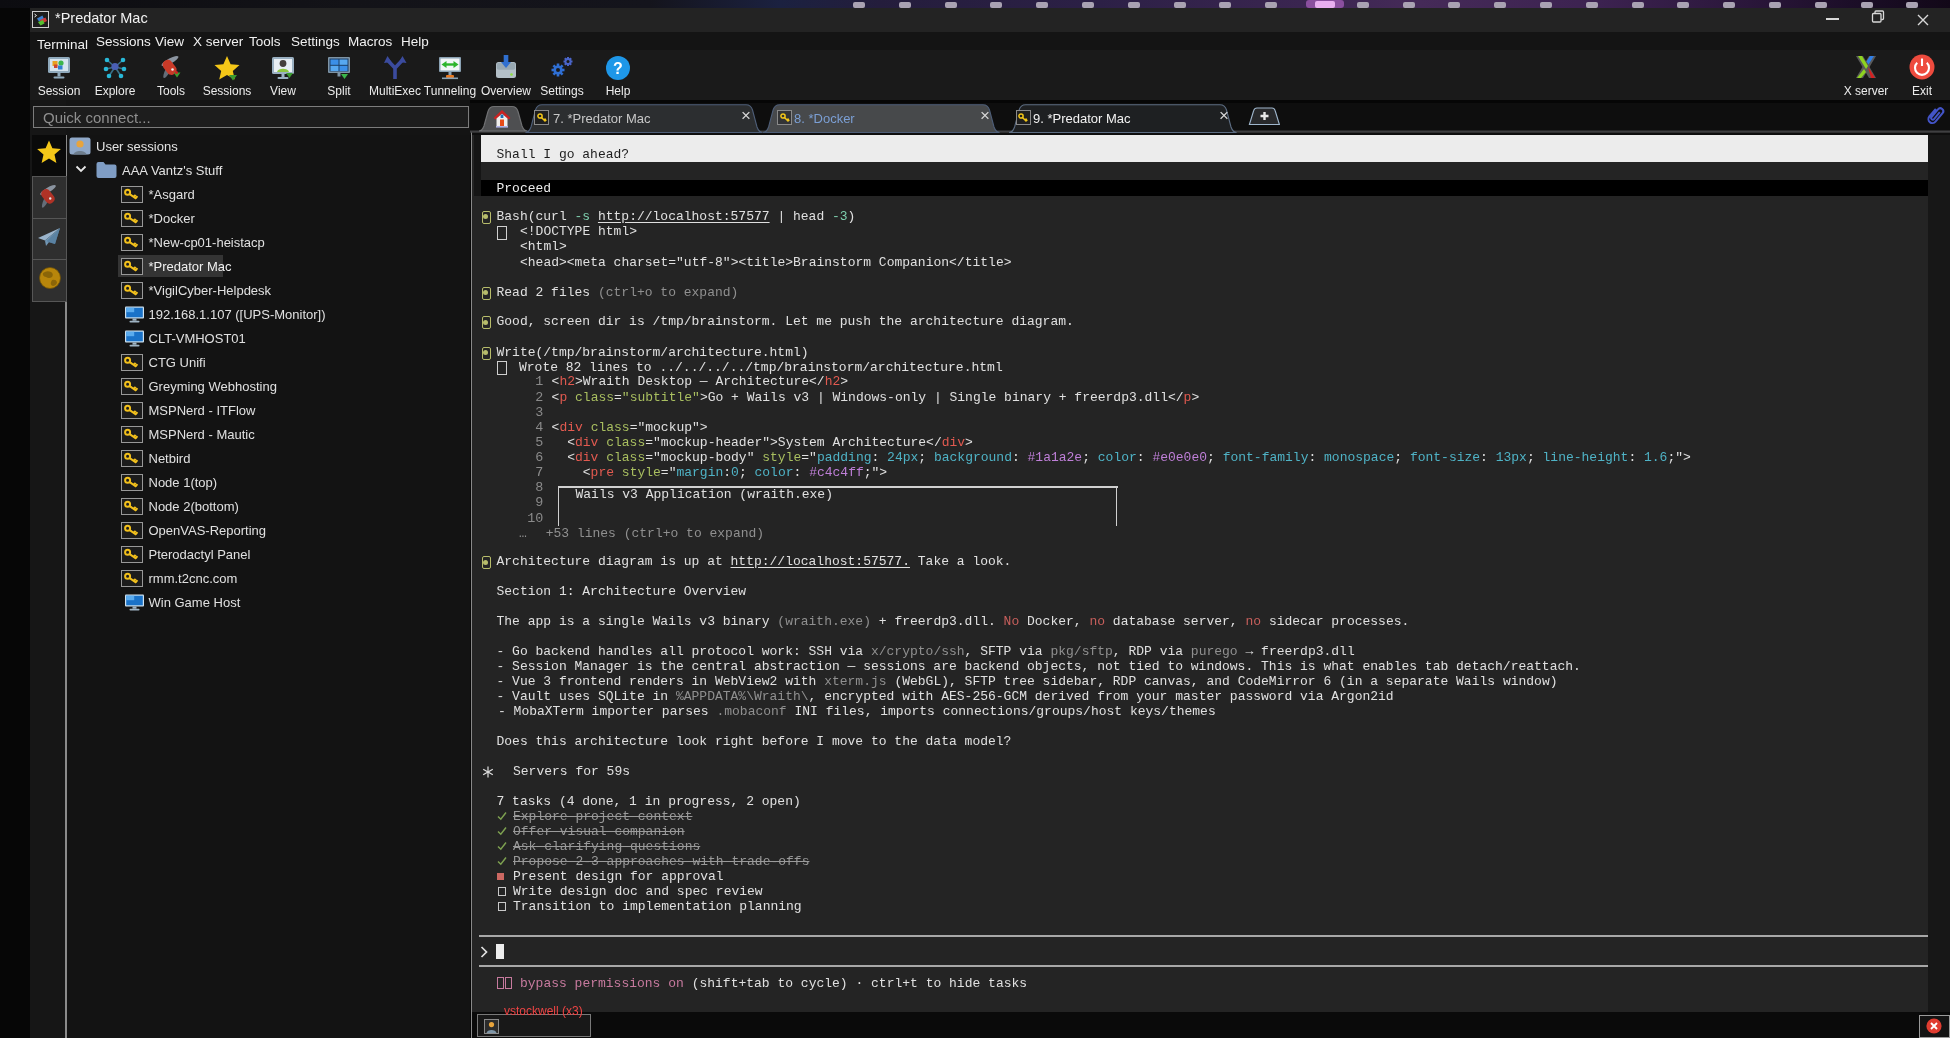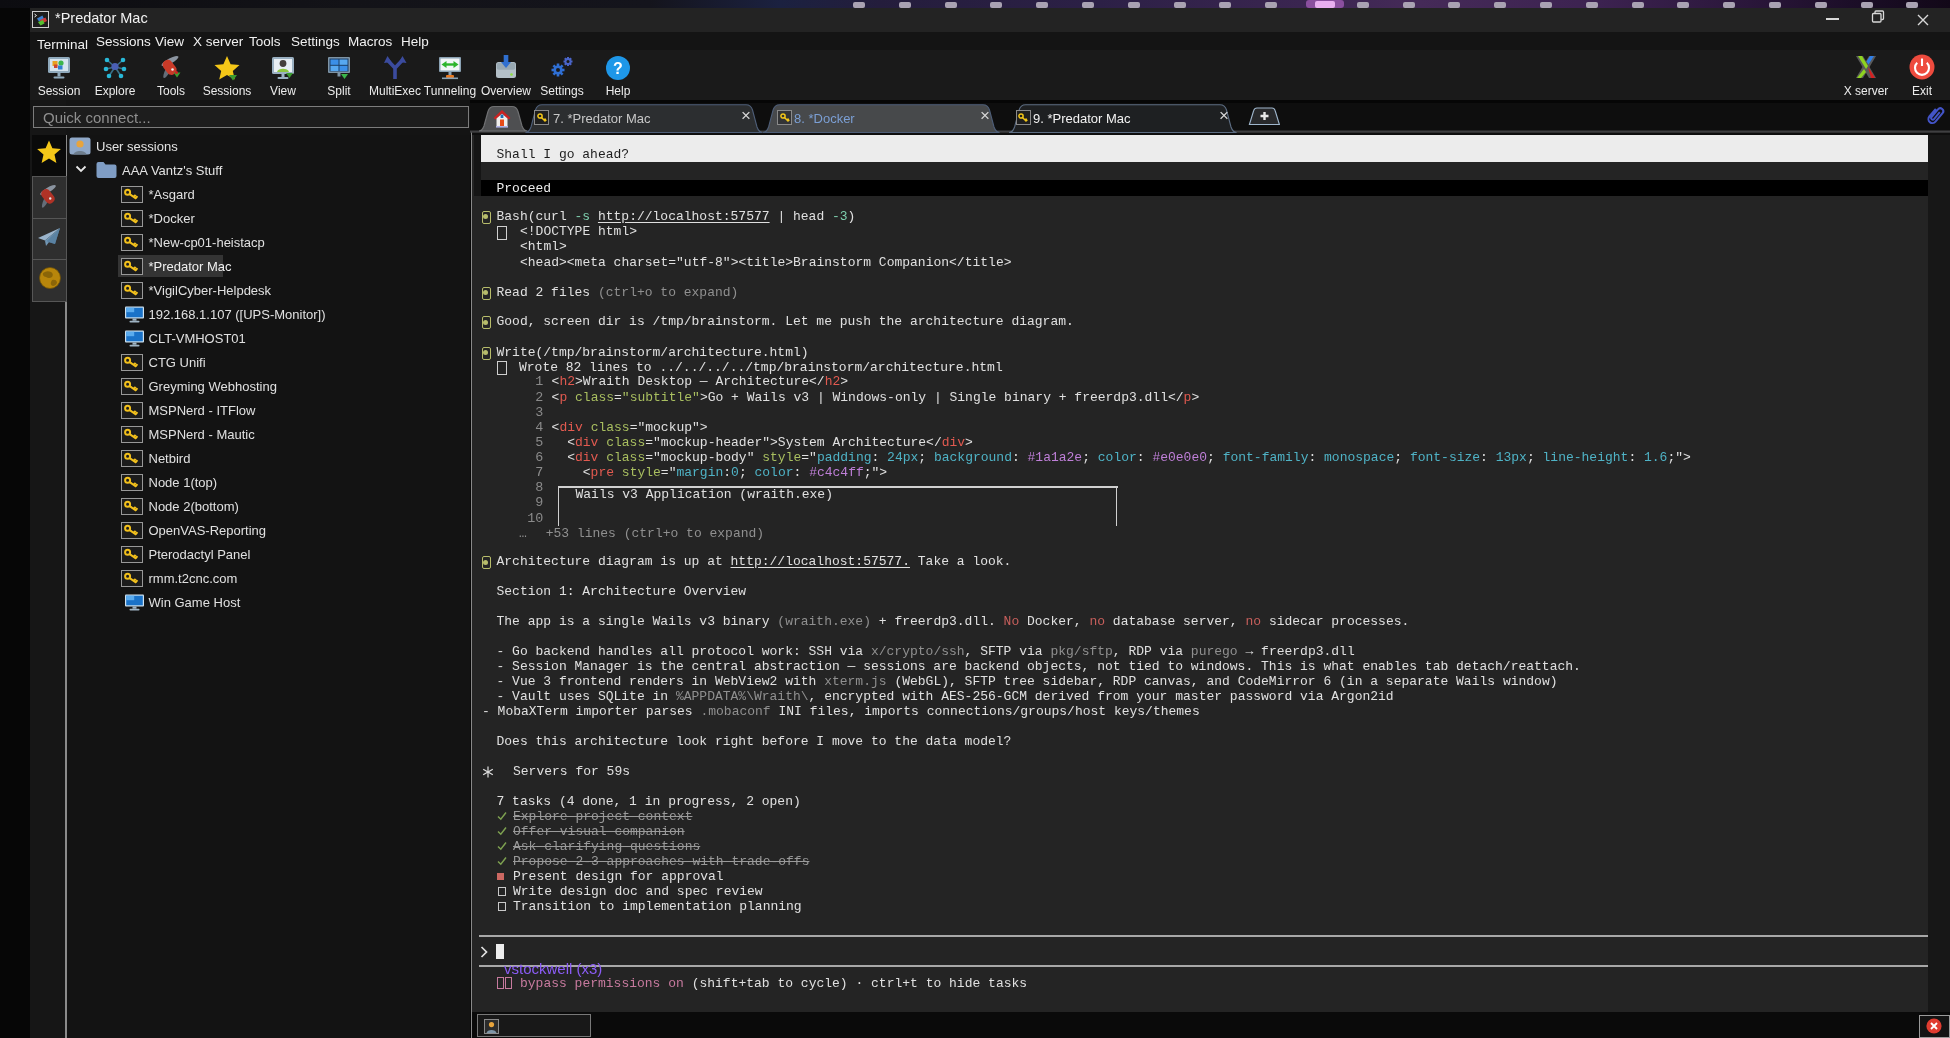--- a/index.html
+++ b/index.html
@@ -492,21 +492,21 @@
 <div class="dot" style="left:481.5px;top:555.8px">
     <i></i>
   </div>
 <div class="tl" style="left:496.5px;top:553.8px">Architecture diagram is up at <span class="u">http://localhost:57577.</span> Take a look.</div>
 <div class="tl" style="left:496.5px;top:583.8px">Section 1: Architecture Overview</div>
 <div class="tl" style="left:496.5px;top:613.5px">The app is a single Wails v3 binary <span class="dim">(wraith.exe)</span> + freerdp3.dll. <span class="rno">No</span> Docker, <span class="rno">no</span> database server, <span class="rno">no</span> sidecar processes.</div>
 <div class="tl" style="left:496.5px;top:644px">- Go backend handles all protocol work: SSH via <span class="dim">x/crypto/ssh</span>, SFTP via <span class="dim">pkg/sftp</span>, RDP via <span class="dim">purego</span> → freerdp3.dll</div>
 <div class="tl" style="left:496.5px;top:659.1px">- Session Manager is the central abstraction — sessions are backend objects, not tied to windows. This is what enables tab detach/reattach.</div>
 <div class="tl" style="left:496.5px;top:674.2px">- Vue 3 frontend renders in WebView2 with <span class="dim">xterm.js</span> (WebGL), SFTP tree sidebar, RDP canvas, and CodeMirror 6 (in a separate Wails window)</div>
 <div class="tl" style="left:496.5px;top:689.3px">- Vault uses SQLite in <span class="dim">%APPDATA%\Wraith\</span>, encrypted with AES-256-GCM derived from your master password via Argon2id</div>
-<div class="tl" style="left:482px;top:704.4px">- MobaXTerm importer parses <span class="dim">.mobaconf</span> INI files, imports connections/groups/host keys/themes</div>
+<div class="tl" style="left:498px;top:704.4px">- MobaXTerm importer parses <span class="dim">.mobaconf</span> INI files, imports connections/groups/host keys/themes</div>
 <div class="tl" style="left:496.5px;top:734px">Does this architecture look right before I move to the data model?</div>
 <svg class="a" style="left:481.5px;top:765.5px" width="12" height="12" viewBox="0 0 12 12">
     <g stroke="#e0e0e0" stroke-width="1.2">
       <path d="M6 0.5 L6 11.5"></path>
       <path d="M1.2 3.2 L10.8 8.8"></path>
       <path d="M1.2 8.8 L10.8 3.2"></path>
     </g>
   </svg>
 <div class="tl" style="left:513px;top:763.5px">Servers for 59s</div>
 <div class="tl" style="left:496.5px;top:793.5px">7 tasks (4 done, 1 in progress, 2 open)</div>
@@ -541,18 +541,18 @@
 <div class="a" style="left:496.6px;top:977.2px;width:5px;height:10px;border:1.2px solid #c77a9e"></div>
 <div class="a" style="left:505.2px;top:977.2px;width:5px;height:10px;border:1.2px solid #c77a9e"></div>
 <div class="tl" style="left:520px;top:975.5px"><span class="pnk">bypass permissions on</span> (shift+tab to cycle) · ctrl+t to hide tasks</div>
 
 <div class="a" style="left:476.5px;top:1014px;width:112px;height:21px;background:#181818;border:1.2px solid #787878"></div>
 <div class="a" style="left:483.5px;top:1018.5px;width:13px;height:13px;background:#2c2c2c;border:1px solid #8a8a8a"></div>
 <svg class="a" style="left:484.5px;top:1019.5px" width="13" height="13" viewBox="0 0 13 13">
     <circle cx="6.5" cy="4.6" r="2.6" fill="#e8a43c"></circle>
     <path d="M1.5 13 C2 9 11 9 11.5 13 Z" fill="#7e96a8"></path>
   </svg>
-<div class="a" style="left:504px;top:960px;font-size:15px;color:#8b5cf6">vstockwell (x3)</div>
+<div class="a" style="left:504px;top:1004px;font-size:12px;color:#ef4444">vstockwell (x3)</div>
 <div class="a" style="left:1918.5px;top:1014.5px;width:29px;height:21.5px;background:#141414;border:1.3px solid #9a9a9a"></div>
 <svg class="a" style="left:1925.5px;top:1017.5px" width="16" height="16" viewBox="0 0 16 16">
     <circle cx="8" cy="8" r="7.6" fill="#e03c30"></circle>
     <path d="M5 5 L11 11 M11 5 L5 11" stroke="#fff" stroke-width="1.9"></path>
   </svg>
 
 </body></html>

